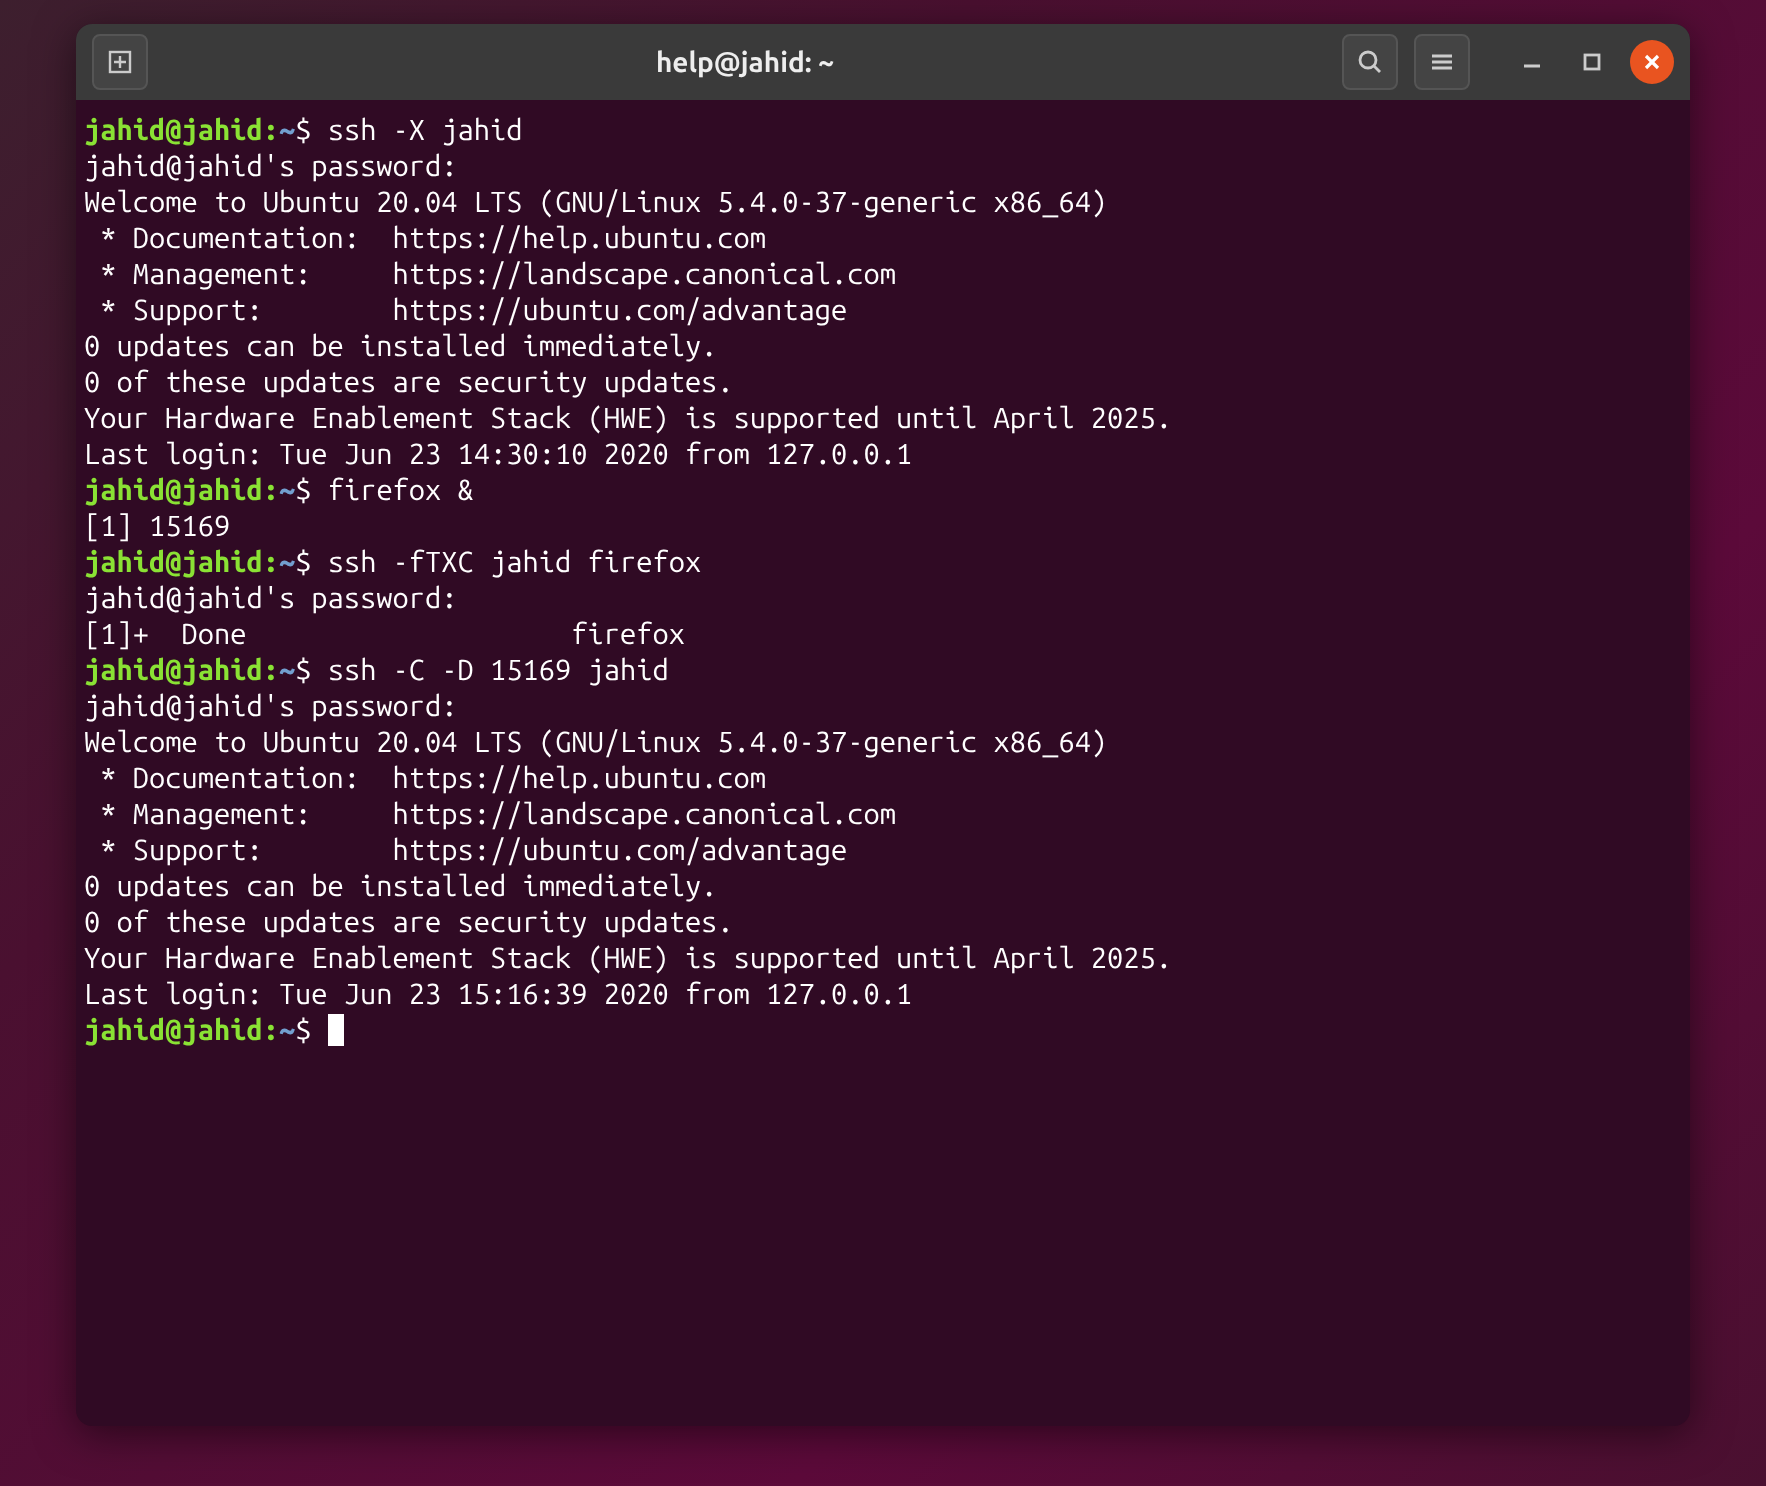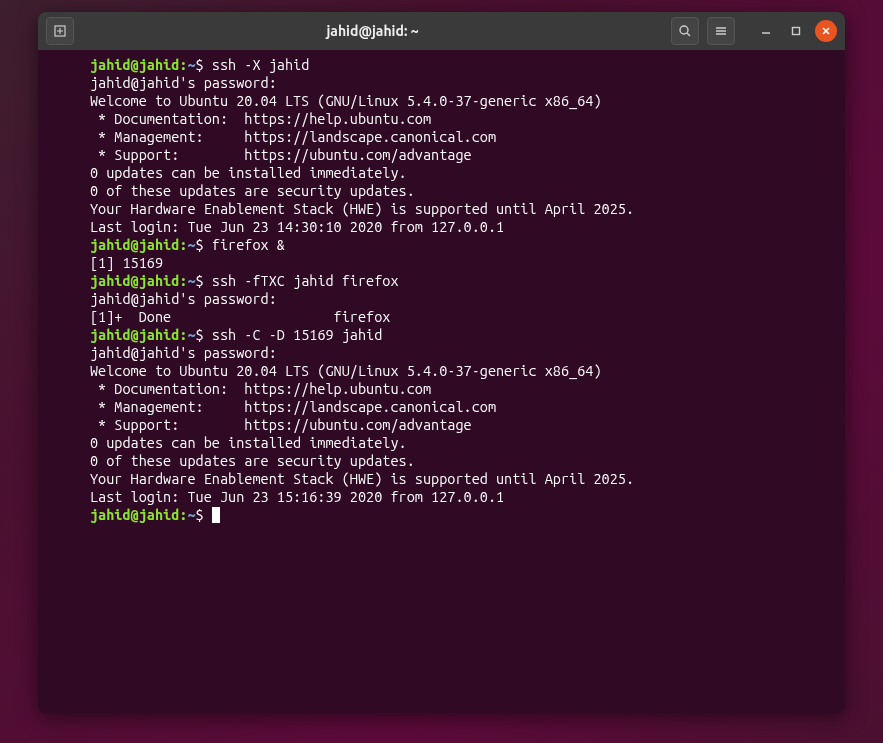--- a/index.html
+++ b/index.html
@@ -61,21 +61,20 @@
     .spacer-small { width: 4px; }
     .terminal-content {
       flex: 1;
       padding: 6px 4px;
       font-size: 14.5px;
       line-height: 18px;
       color: #ffffff;
       overflow-y: auto;
       white-space: pre;
       font-family: 'Ubuntu Mono', 'DejaVu Sans Mono', monospace;
-      margin-left: 48px;
     }
     .terminal-content::-webkit-scrollbar {
       width: 12px;
     }
     .terminal-content::-webkit-scrollbar-track {
       background: #2a0a1e;
     }
     .terminal-content::-webkit-scrollbar-thumb {
       background: #888;
       border-radius: 6px;
@@ -98,21 +97,21 @@
 
 <div class="window">
   <div class="titlebar">
     <div class="titlebar-btn">
       <svg width="14" height="14" viewBox="0 0 14 14">
           <rect x="2" y="2" width="10" height="10" fill="none" stroke="#ccc" stroke-width="1.2"></rect>
           <line x1="7" y1="4" x2="7" y2="10" stroke="#ccc" stroke-width="1.2"></line>
           <line x1="4" y1="7" x2="10" y2="7" stroke="#ccc" stroke-width="1.2"></line>
         </svg>
     </div>
-    <div class="titlebar-title">jahid@jahid: ~</div>
+    <div class="titlebar-title">help@jahid: ~</div>
     <div class="titlebar-btn">
       <svg width="14" height="14" viewBox="0 0 14 14">
           <circle cx="6" cy="6" r="4" fill="none" stroke="#ccc" stroke-width="1.4"></circle>
           <line x1="9" y1="9" x2="12" y2="12" stroke="#ccc" stroke-width="1.4"></line>
         </svg>
     </div>
     <div class="titlebar-btn">
       <svg width="14" height="14" viewBox="0 0 14 14">
           <line x1="2" y1="4" x2="12" y2="4" stroke="#ccc" stroke-width="1.4"></line>
           <line x1="2" y1="7" x2="12" y2="7" stroke="#ccc" stroke-width="1.4"></line>

